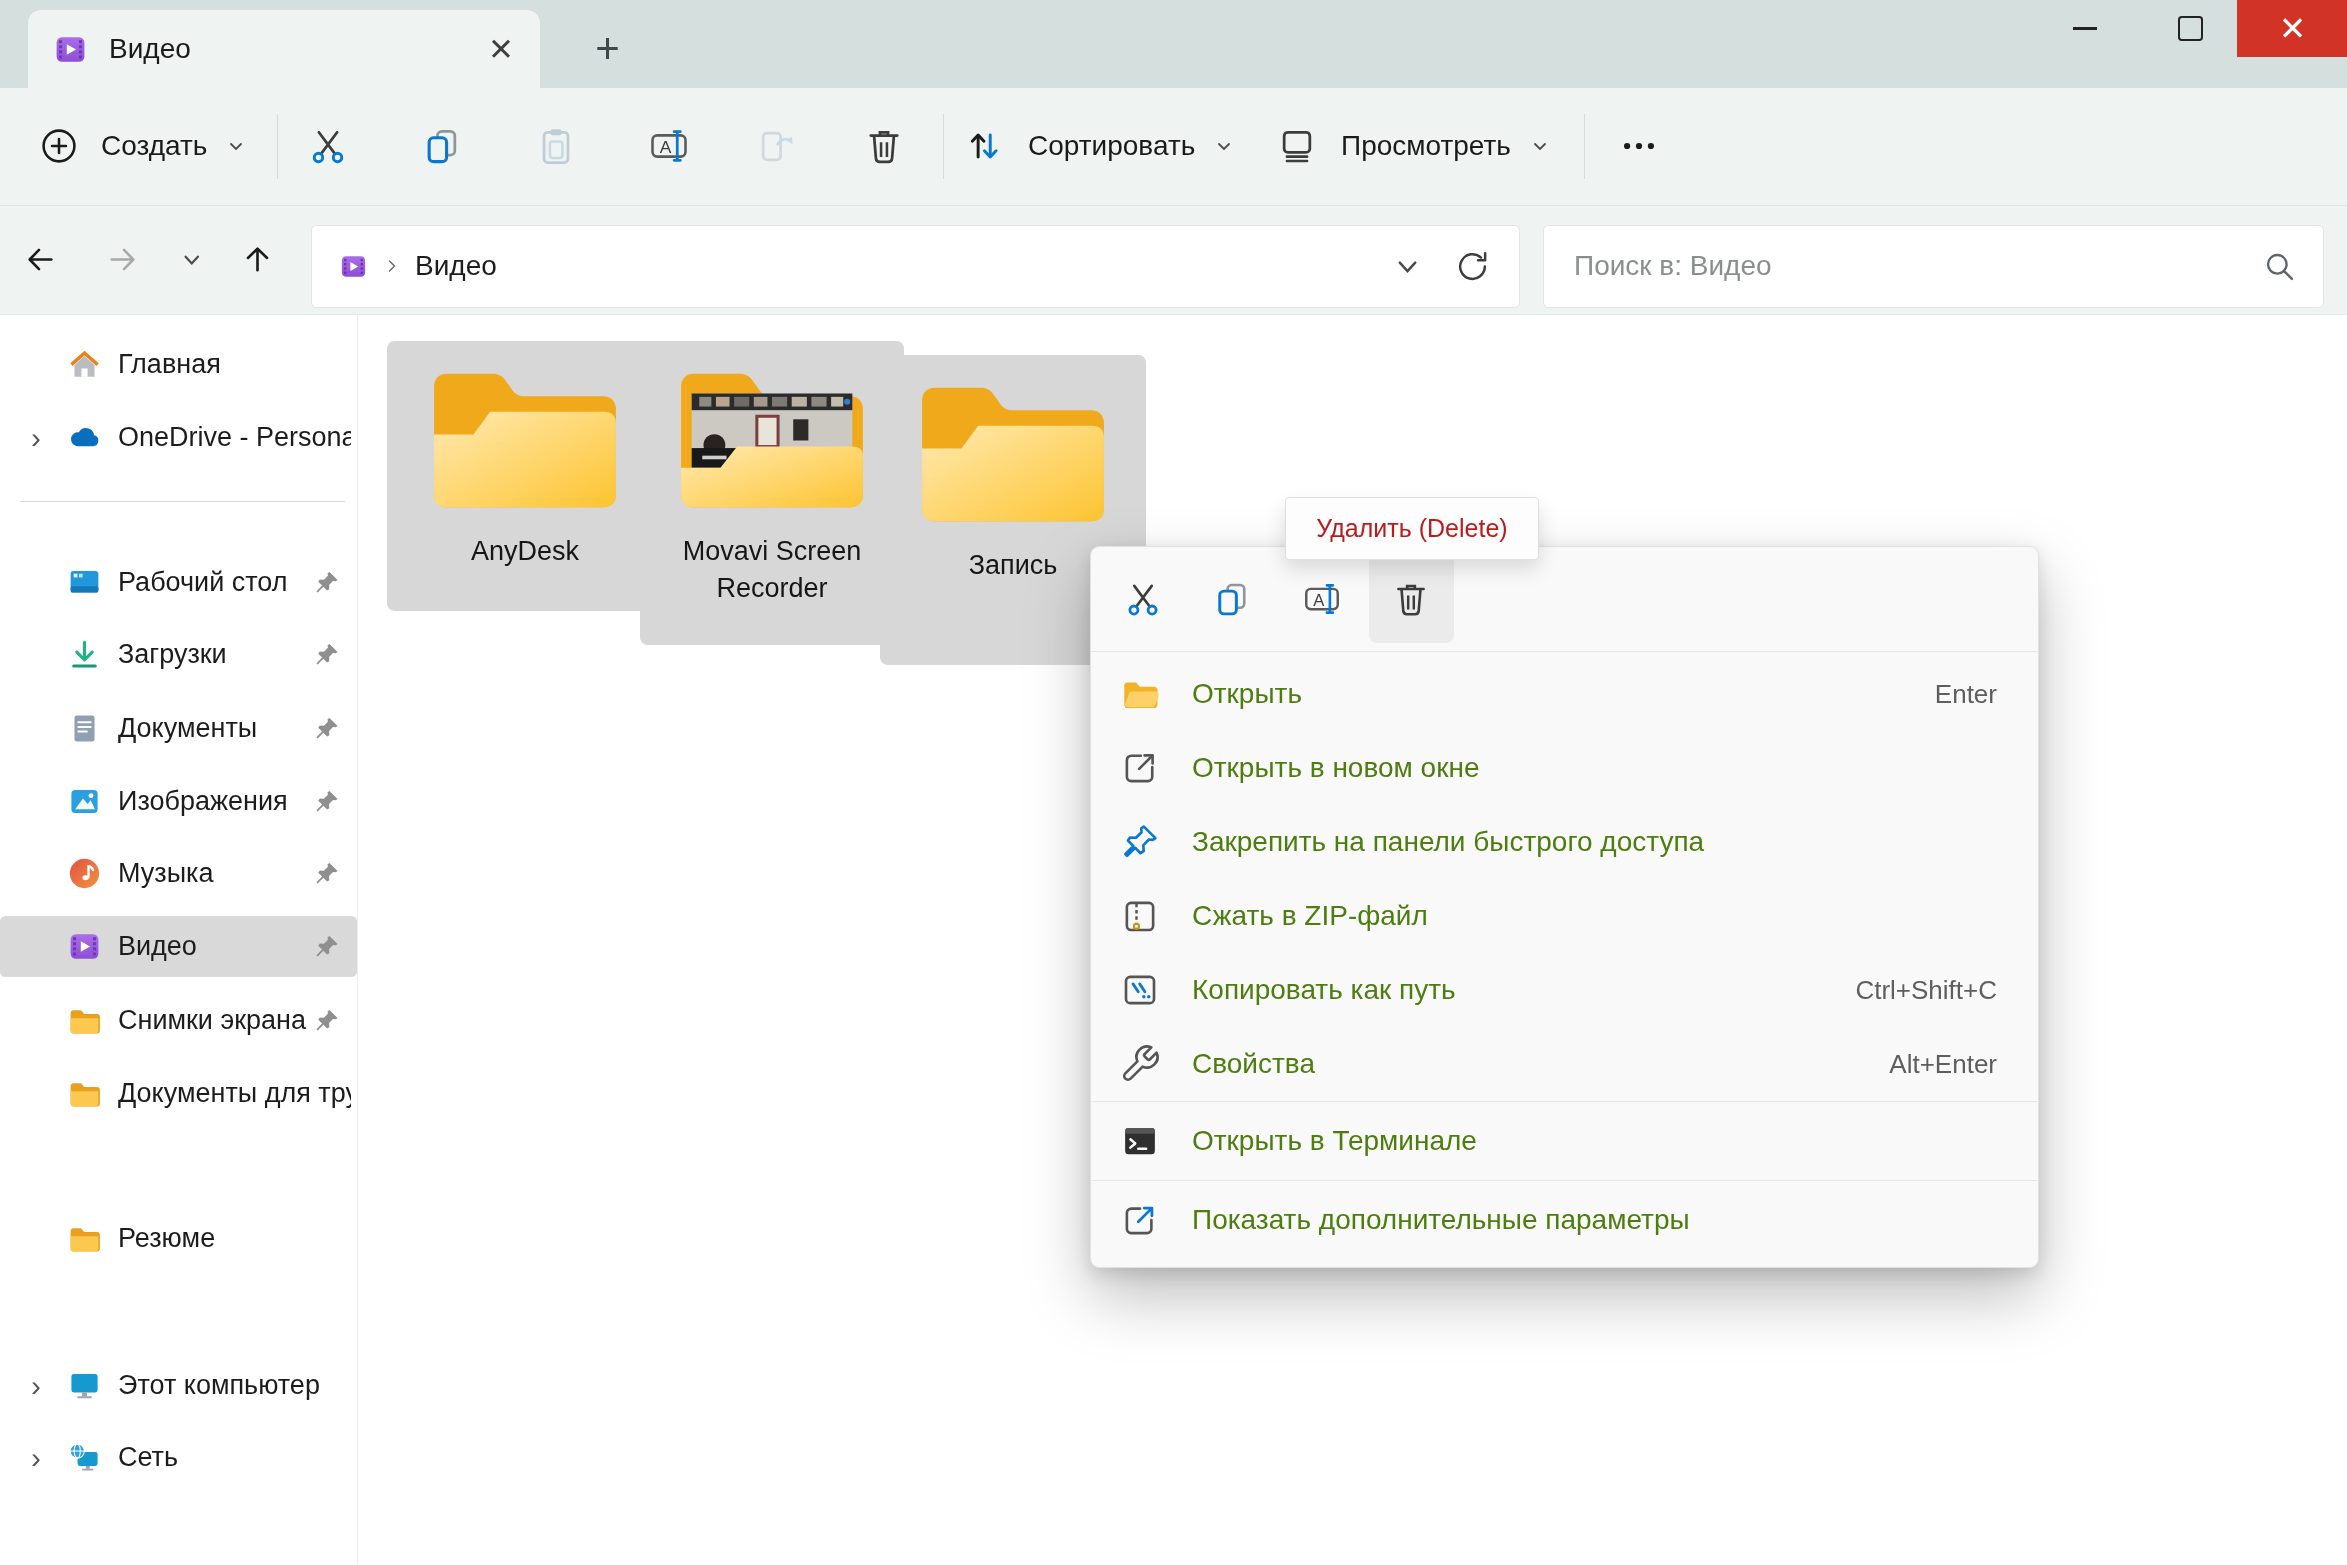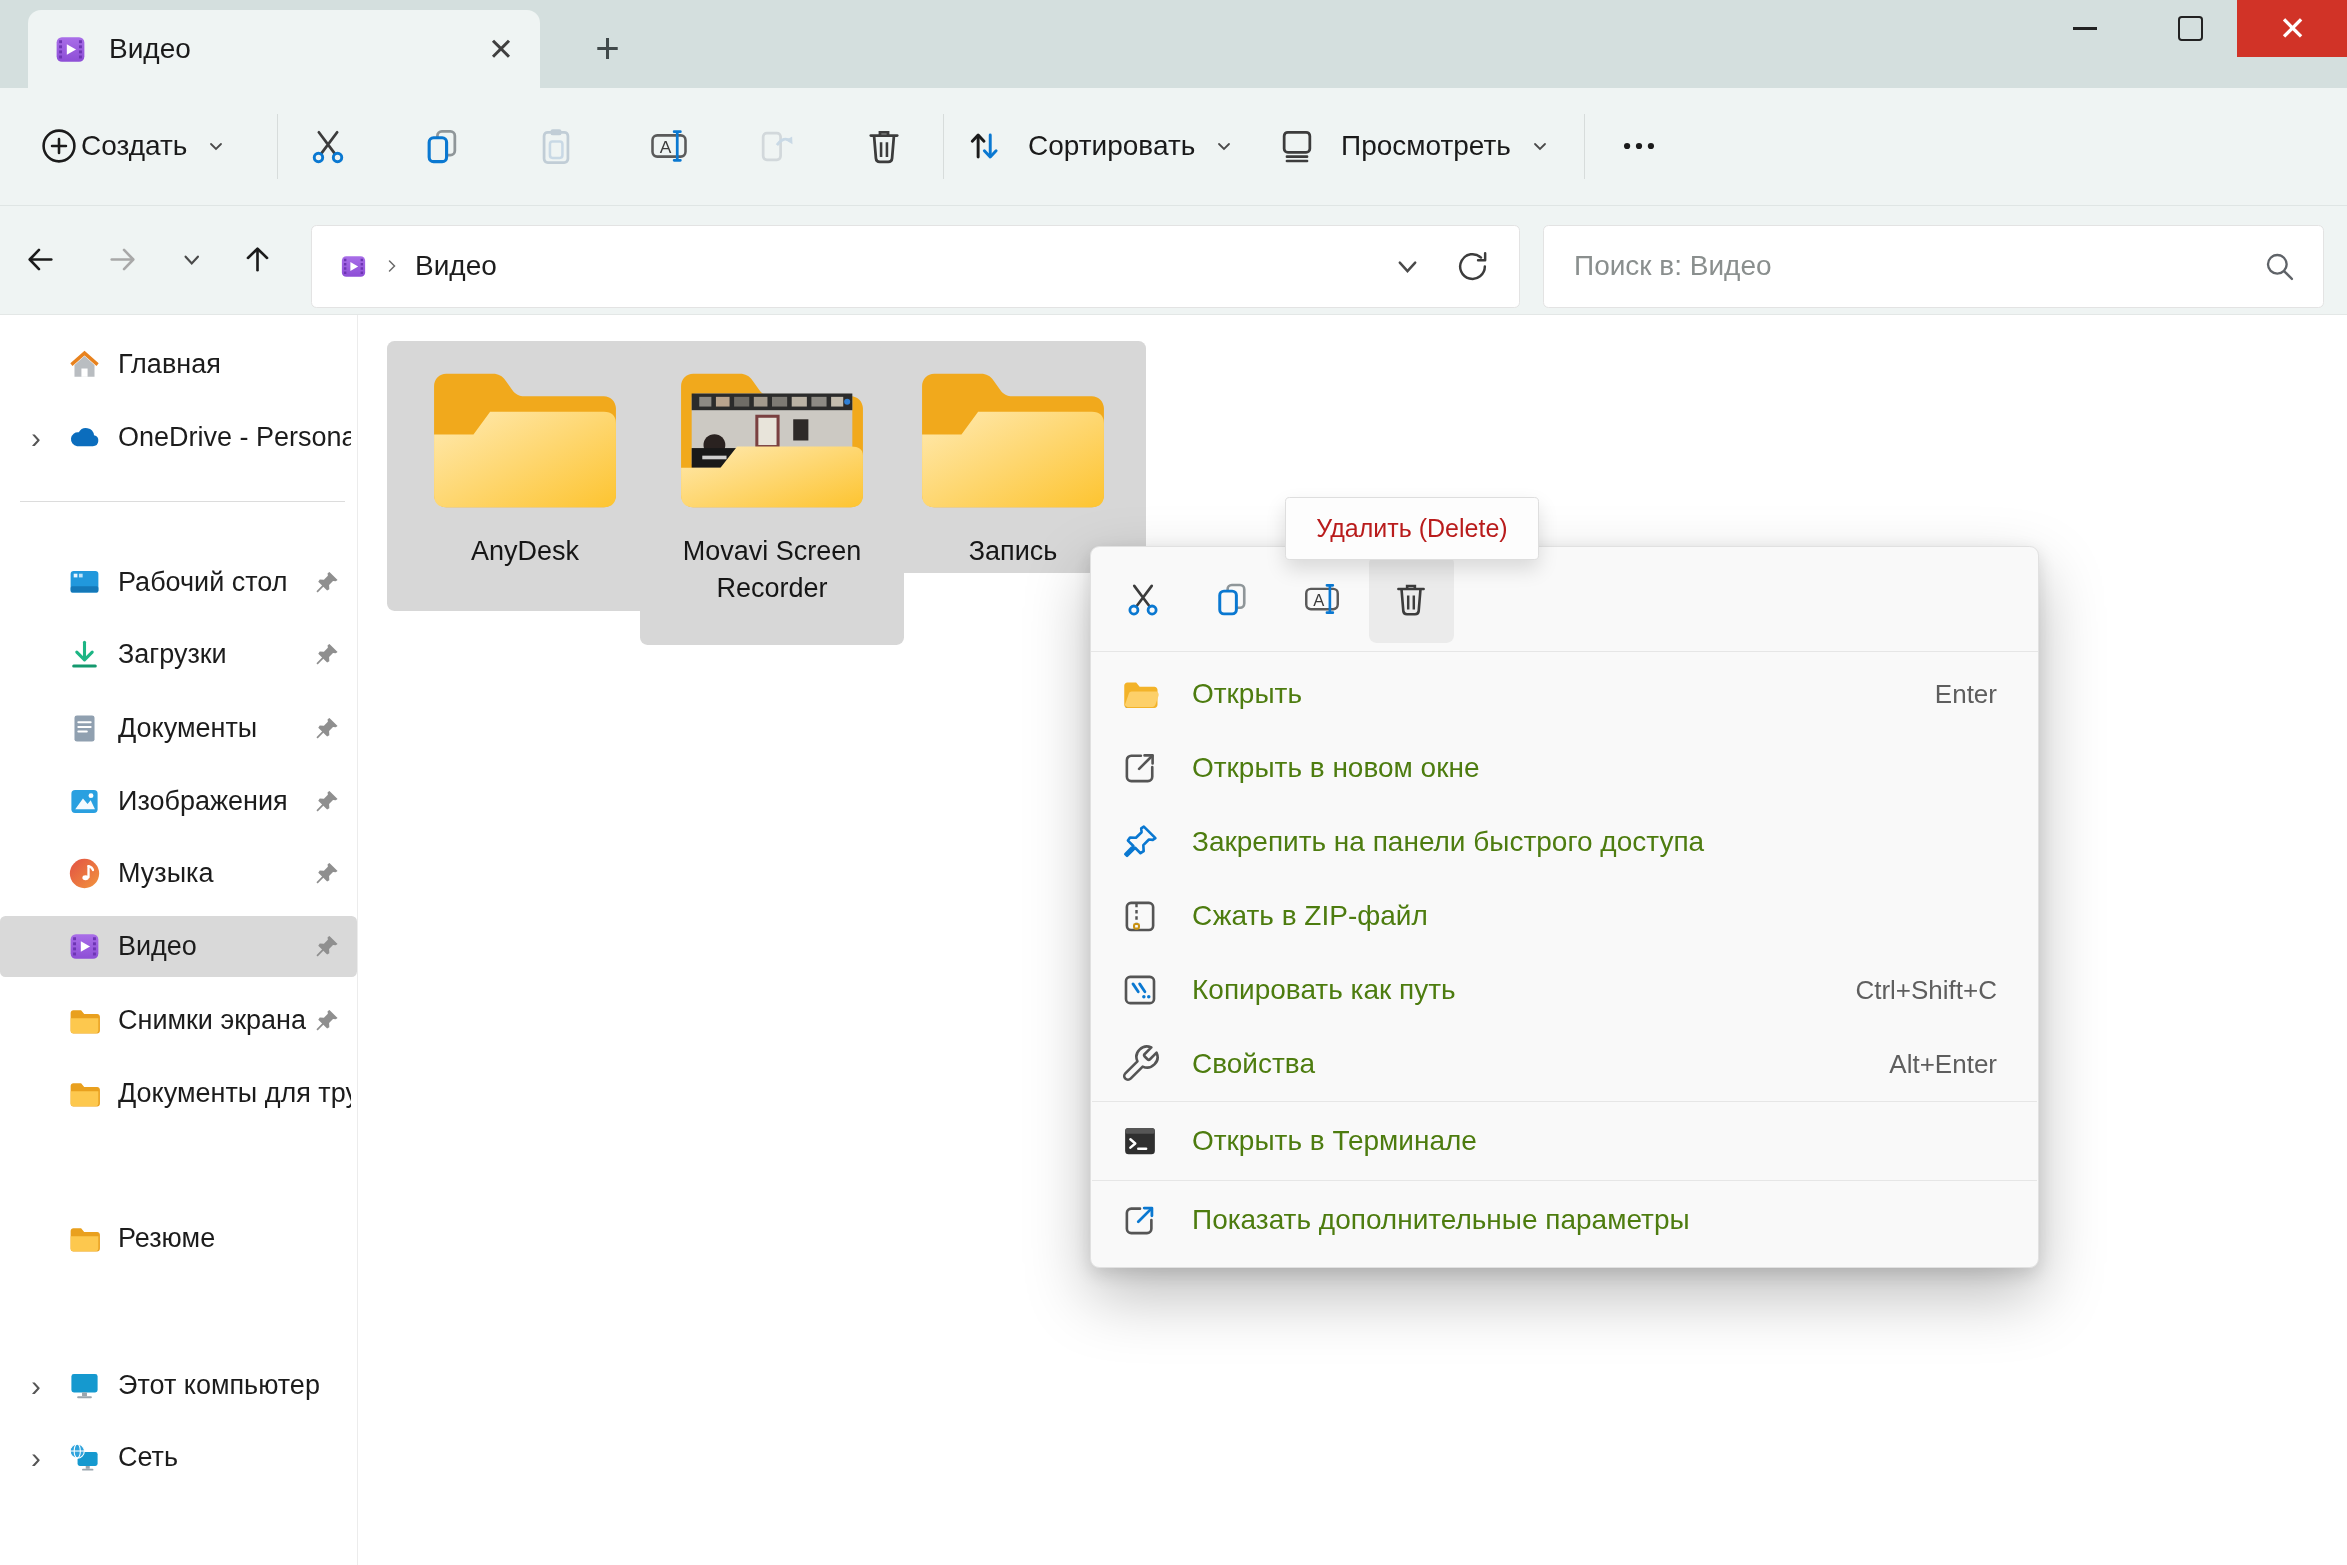--- a/index.html
+++ b/index.html
@@ -147,21 +147,21 @@
         <span class="glyph-close">✕</span>
       </div>
   </div>
 
   <div class="toolbar">
     <div class="tbtn" style="left:37px;">
       <svg class="tico" viewBox="0 0 24 24">
         <circle cx="12" cy="12" r="8.4" fill="none" stroke="#1b1b1b" stroke-width="1.4"></circle>
         <path d="M12 8.2v7.6M8.2 12h7.6" stroke="#1b1b1b" stroke-width="1.4" stroke-linecap="round"></path>
       </svg>
-      <span class="lbl" style="">Создать</span>
+      <span class="lbl" style="margin-left:20px">Создать</span>
       <svg class="chev-s" style="margin-left:16.6px" viewBox="0 0 24 24">
         <polyline points="7,10 12,15 17,10" fill="none" stroke="#4a4a4a" stroke-width="1.8" stroke-linecap="round"></polyline>
       </svg>
     </div>
     <div class="tsep" style="left:277px"></div>
 
     <div class="tbtn" style="left:293px;width:70px;justify-content:center">
       <svg class="tico" viewBox="0 0 24 24">
         <path d="M7 4.5l8.6 11.5M17 4.5L8.4 16" stroke="#3c3c3c" stroke-width="1.5" stroke-linecap="round" fill="none"></path>
         <circle cx="6.8" cy="18.3" r="2.3" fill="none" stroke="#0a78d1" stroke-width="1.6"></circle>
@@ -456,21 +456,21 @@
           <rect x="39" y="19" width="5" height="7" fill="#2e2a28"></rect>
           <circle cx="13" cy="27.5" r="3.6" fill="#2a2220"></circle>
           <rect x="5.5" y="28.5" width="22" height="6.5" fill="#191919"></rect>
           <rect x="9" y="31" width="8" height="1.2" fill="#cfcfcf"></rect>
         </g>
         <path d="M2 35L15 35L20.5 28L58 28Q62 28 62 31L62 44Q62 48 58 48L6 48Q2 48 2 44Z" fill="url(#gFolderFront)"></path>
       </svg>
       <div class="tname">Movavi Screen Recorder</div>
     </div>
 
-    <div class="tile" style="left:880px;top:26px;width:236px;height:232px">
+    <div class="tile" style="left:880px;top:40px;width:236px;height:310px">
       <svg class="art" viewBox="0 0 64 52">
         <path d="M2 8c0-2.2 1.8-4 4-4h15.5c1.6 0 3.1.8 4 2.1l2.3 3.2c.9 1.3 2.4 2.1 4 2.1H58c2.2 0 4 1.8 4 4V44c0 2.2-1.8 4-4 4H6c-2.2 0-4-1.8-4-4z" fill="#f1a91c"></path>
         <path d="M2 24L15 24L20.5 16.5L58 16.5Q62 16.5 62 20.5L62 44Q62 48 58 48L6 48Q2 48 2 44Z" fill="url(#gFolderFront)"></path>
       </svg>
       <div class="tname">Запись</div>
     </div>
   </div>
 
   <div class="cmenu">
     <div class="crow">

